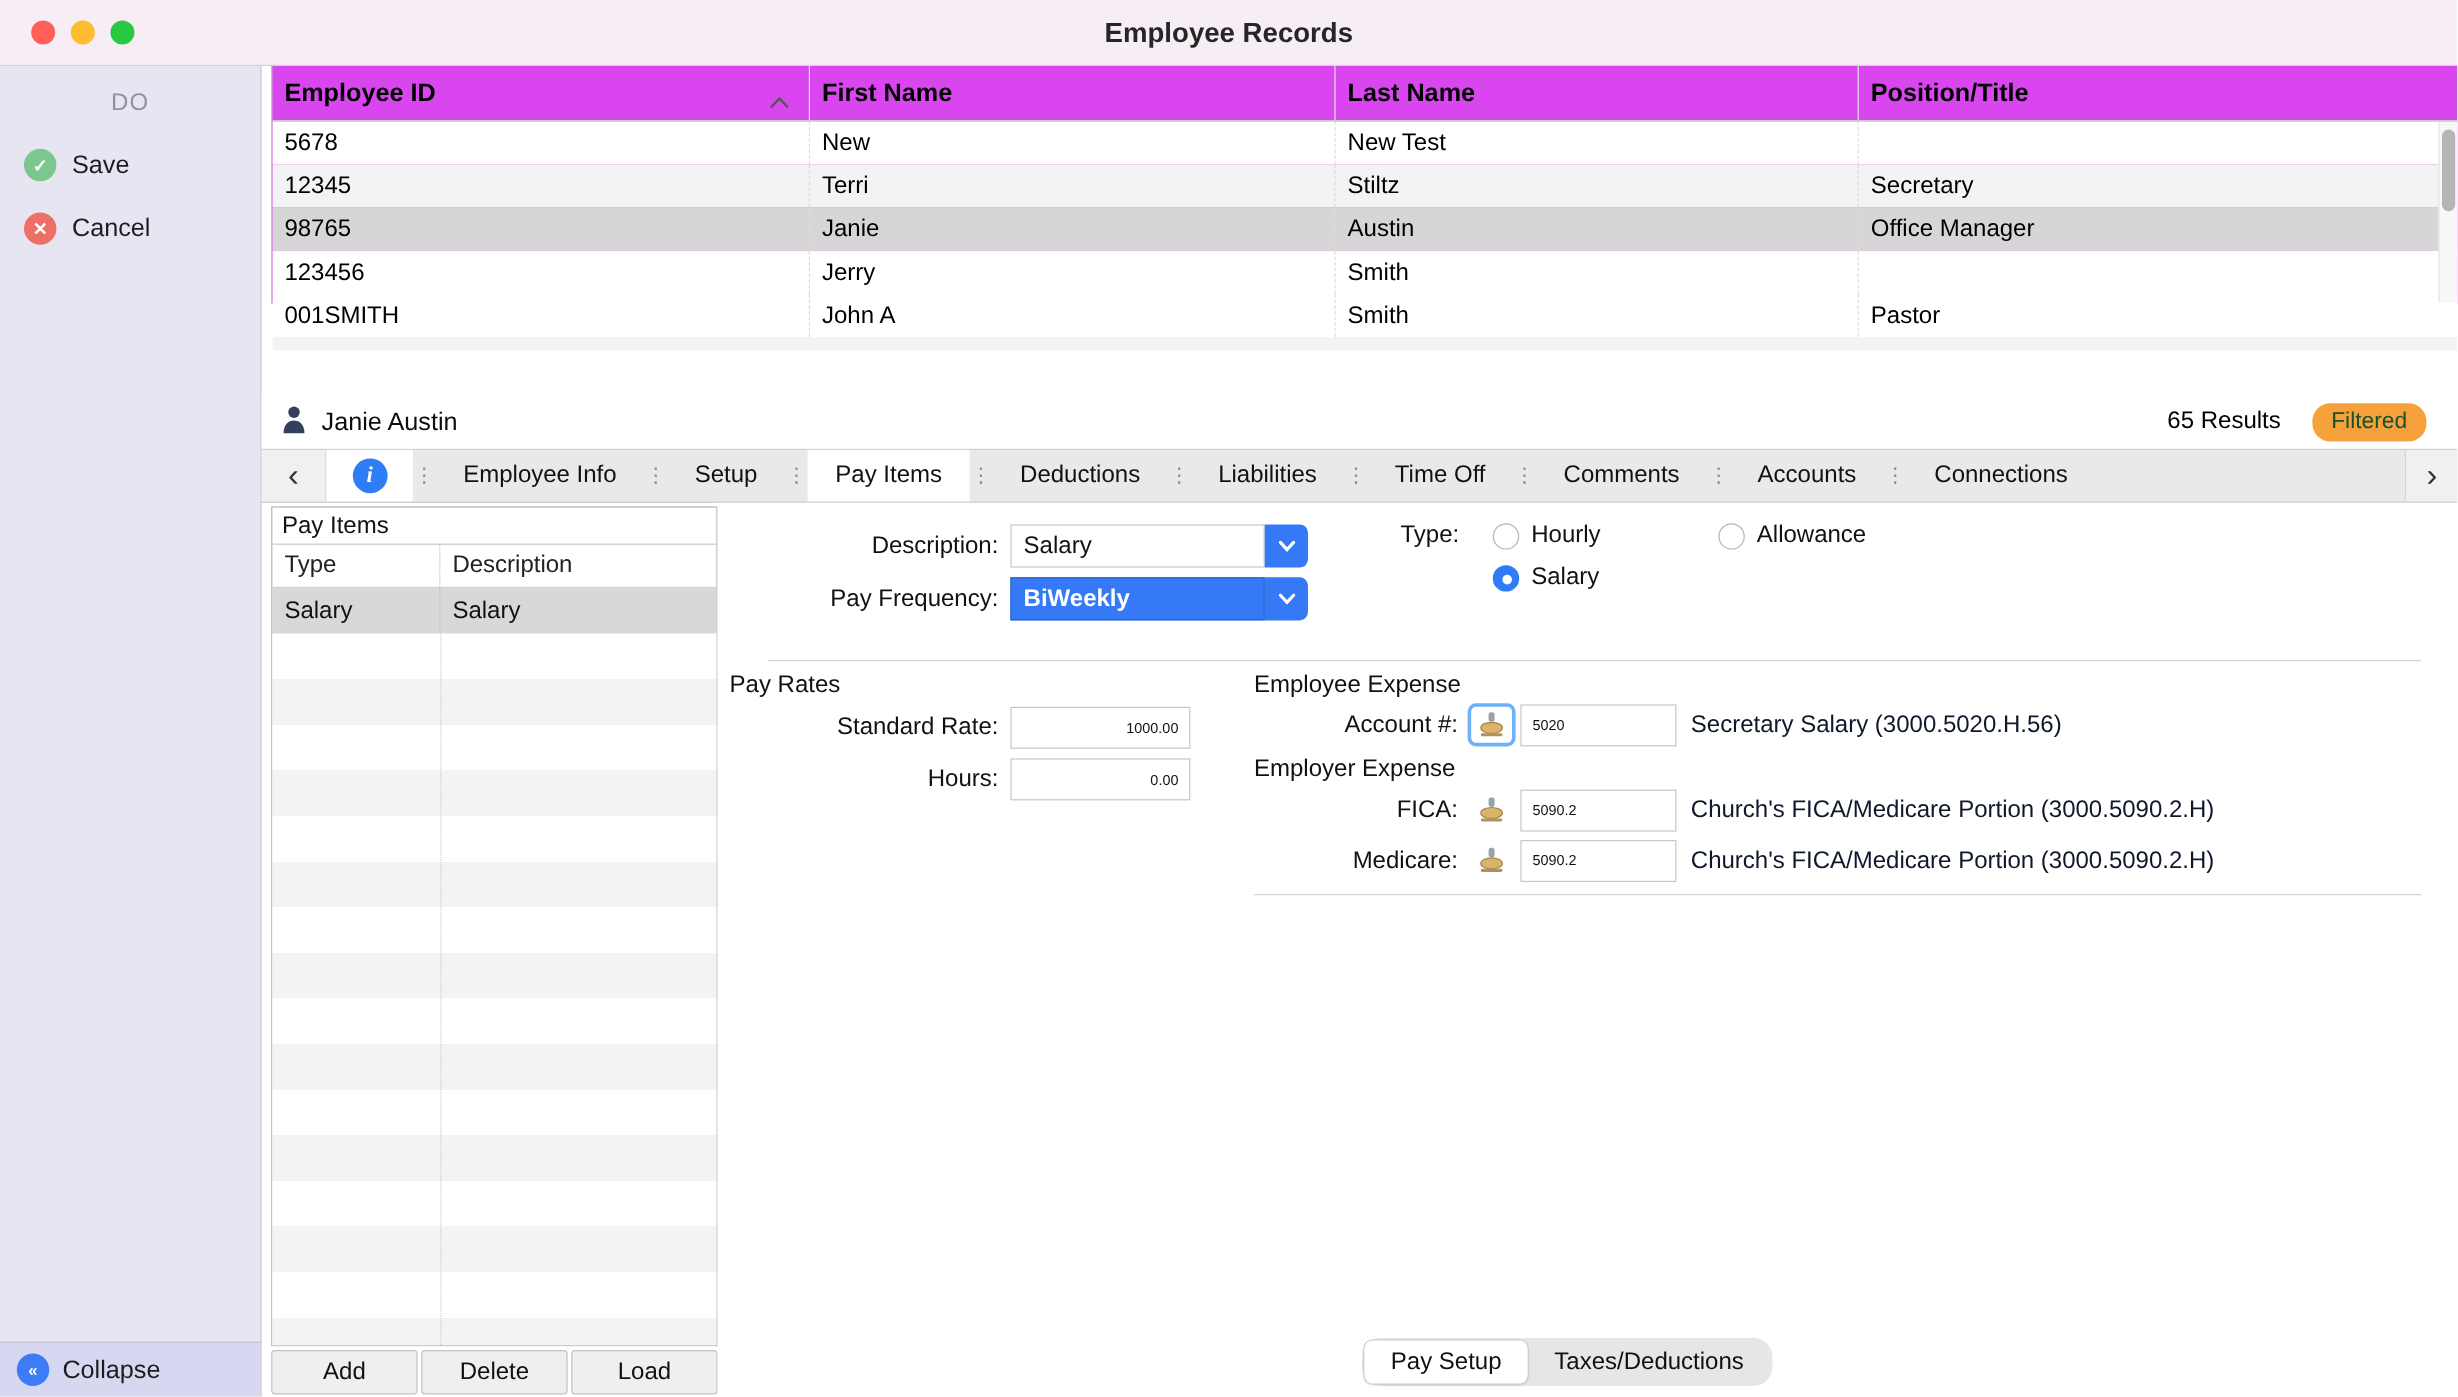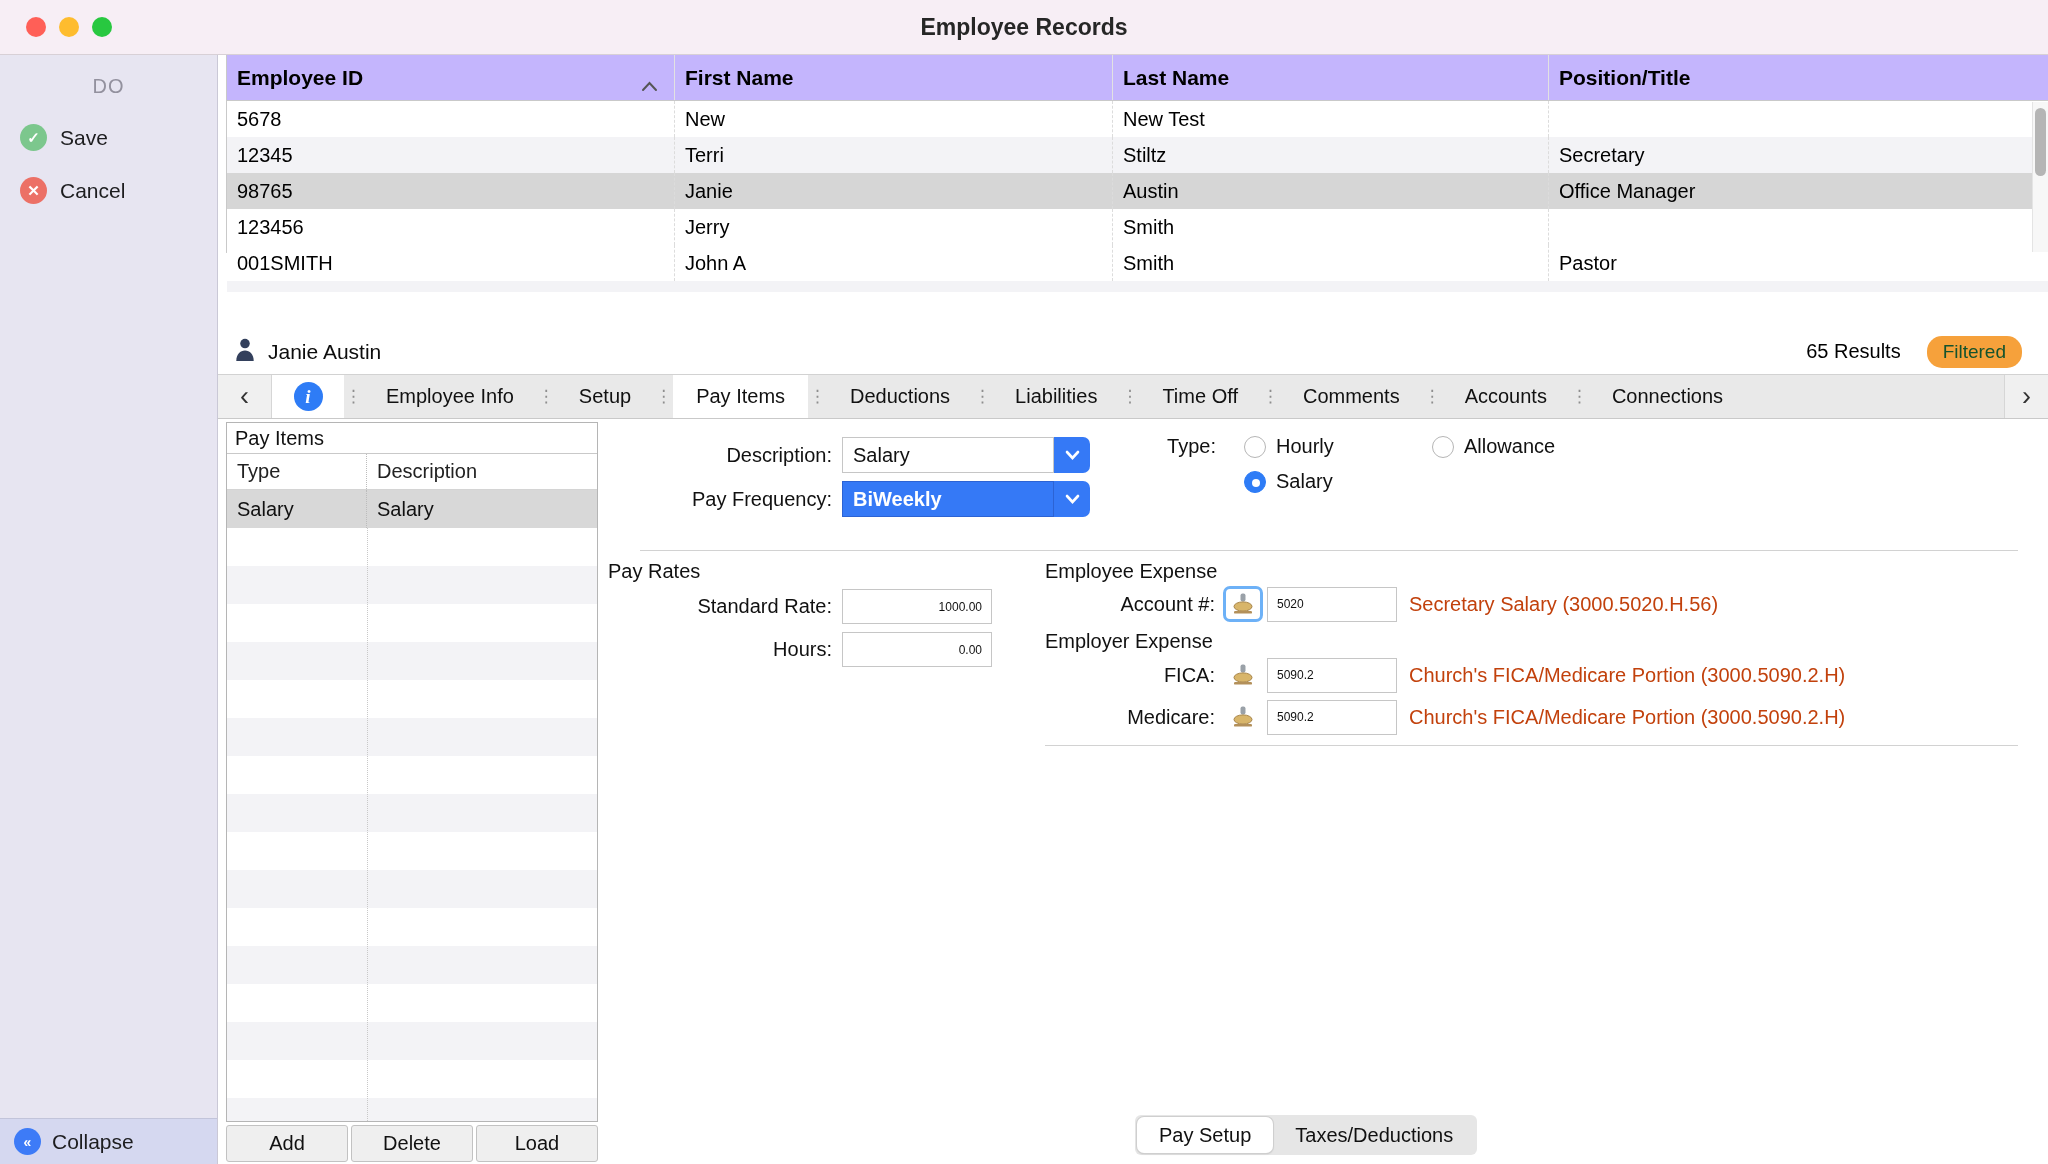--- a/index.html
+++ b/index.html
@@ -18,21 +18,21 @@
   .sidebar{position:absolute;top:55px;left:0;width:218px;bottom:0;background:#e7e5f1;border-right:1px solid #cac8d6}
   .sidebar-header{margin-top:20px;text-align:center;font-size:20px;font-weight:normal;color:#93919e;letter-spacing:1px}
   .side-item{display:flex;align-items:center;gap:13px;padding-left:20px;margin-top:26px;font-size:21px;color:#1d1d1f;cursor:default}
   .circle-icon{width:27px;height:27px;border-radius:50%;display:flex;align-items:center;justify-content:center;color:#fff;font-size:15px;font-weight:bold;flex:0 0 auto}
   .ci-green{background:#7cc78d}
   .ci-red{background:#ec7066}
   .ci-blue{background:#3d7bf7;font-size:14px}
   .collapse-bar{position:absolute;left:0;right:0;bottom:0;height:46px;background:#d5d8f0;border-top:1px solid #c2c4da;display:flex;align-items:center;gap:11px;padding-left:14px;font-size:21px;color:#1d1d1f}
 
   
-  .emp-table{position:absolute;left:226px;top:55px;width:1822px;height:198px;background:#c4b5fd;border-left:1px solid #c9c9c9;border-bottom:1px solid #cfcfcf}
+  .emp-table{position:absolute;left:226px;top:55px;width:1822px;height:198px;background:#d946ef;border-left:1px solid #c9c9c9;border-bottom:1px solid #cfcfcf}
   .thead{display:grid;grid-template-columns:448px 438px 436px 1fr;height:46px;border-bottom:1px solid #c9c9c9;padding-right:16px}
   .th{display:flex;align-items:center;padding-left:10px;font-size:21px;font-weight:bold;color:#000;border-right:1px solid #e2e2e2;position:relative}
   .th:last-child{border-right:none}
   .sort{position:absolute;right:16px;top:18px}
   .tbody{height:227px;overflow:hidden;padding-right:0}
   .trow{display:grid;grid-template-columns:448px 438px 436px 1fr;height:36px;background:#fff}
   .trow.alt{background:#f3f3f6}
   .trow.selected{background:#d6d6d6}
   .trow.tail{height:11px}
   .td{display:flex;align-items:center;padding-left:10px;font-size:20px;color:#000;border-right:1px dashed #dcdcdc;overflow:hidden;white-space:nowrap}
@@ -85,22 +85,22 @@
   .dd-btn{width:36px;background:#3579f6;border-radius:0 7px 7px 0;display:flex;align-items:center;justify-content:center}
   .type-block{position:absolute;left:556px;top:16px;display:grid;grid-template-columns:62px 160px auto;column-gap:28px;row-gap:12px;align-items:center}
   .radio-row{display:flex;align-items:center;gap:10px;font-size:20px}
   .radio{width:22px;height:22px;border-radius:50%;border:1.5px solid #b6b6b6;background:#fff;position:relative;flex:0 0 auto}
   .radio.checked{background:#2e7cf6;border-color:#2e7cf6}
   .radio.checked::after{content:"";position:absolute;left:7px;top:7px;width:8px;height:8px;border-radius:50%;background:#fff}
   .sect{position:absolute;font-size:20px;color:#111;white-space:nowrap}
   .hr{position:absolute;border-top:1px solid #d2d2d2;height:0}
   .lookup-wrap{width:40px;height:36px;display:flex;align-items:center;justify-content:center;margin-right:4px;flex:0 0 auto}
   .lookup-wrap.focused{border:3px solid #6db1f7;border-radius:7px}
-  .acct-desc{font-size:20px;color:#c2410c;margin-left:12px;white-space:nowrap}
-  .segmented{position:absolute;left:537px;top:696px;height:40px;background:#e6e6e6;border-radius:6px;display:flex;align-items:center;padding:2px}
+  .acct-desc{font-size:20px;color:#0f172a;margin-left:12px;white-space:nowrap}
+  .segmented{position:absolute;left:537px;top:696px;height:40px;background:#e6e6e6;border-radius:16px;display:flex;align-items:center;padding:2px}
   .seg{height:36px;display:flex;align-items:center;padding:0 22px;font-size:20px;border-radius:7px;color:#111;cursor:default;white-space:nowrap}
   .seg.active{background:#fff;box-shadow:0 0 0 1px #cfcfcf,0 1px 2px rgba(0,0,0,.18);font-weight:500}
 </style>
 </head>
 <body>
 
 <div class="window">
 
   <div class="titlebar">
     <div class="traffic">

